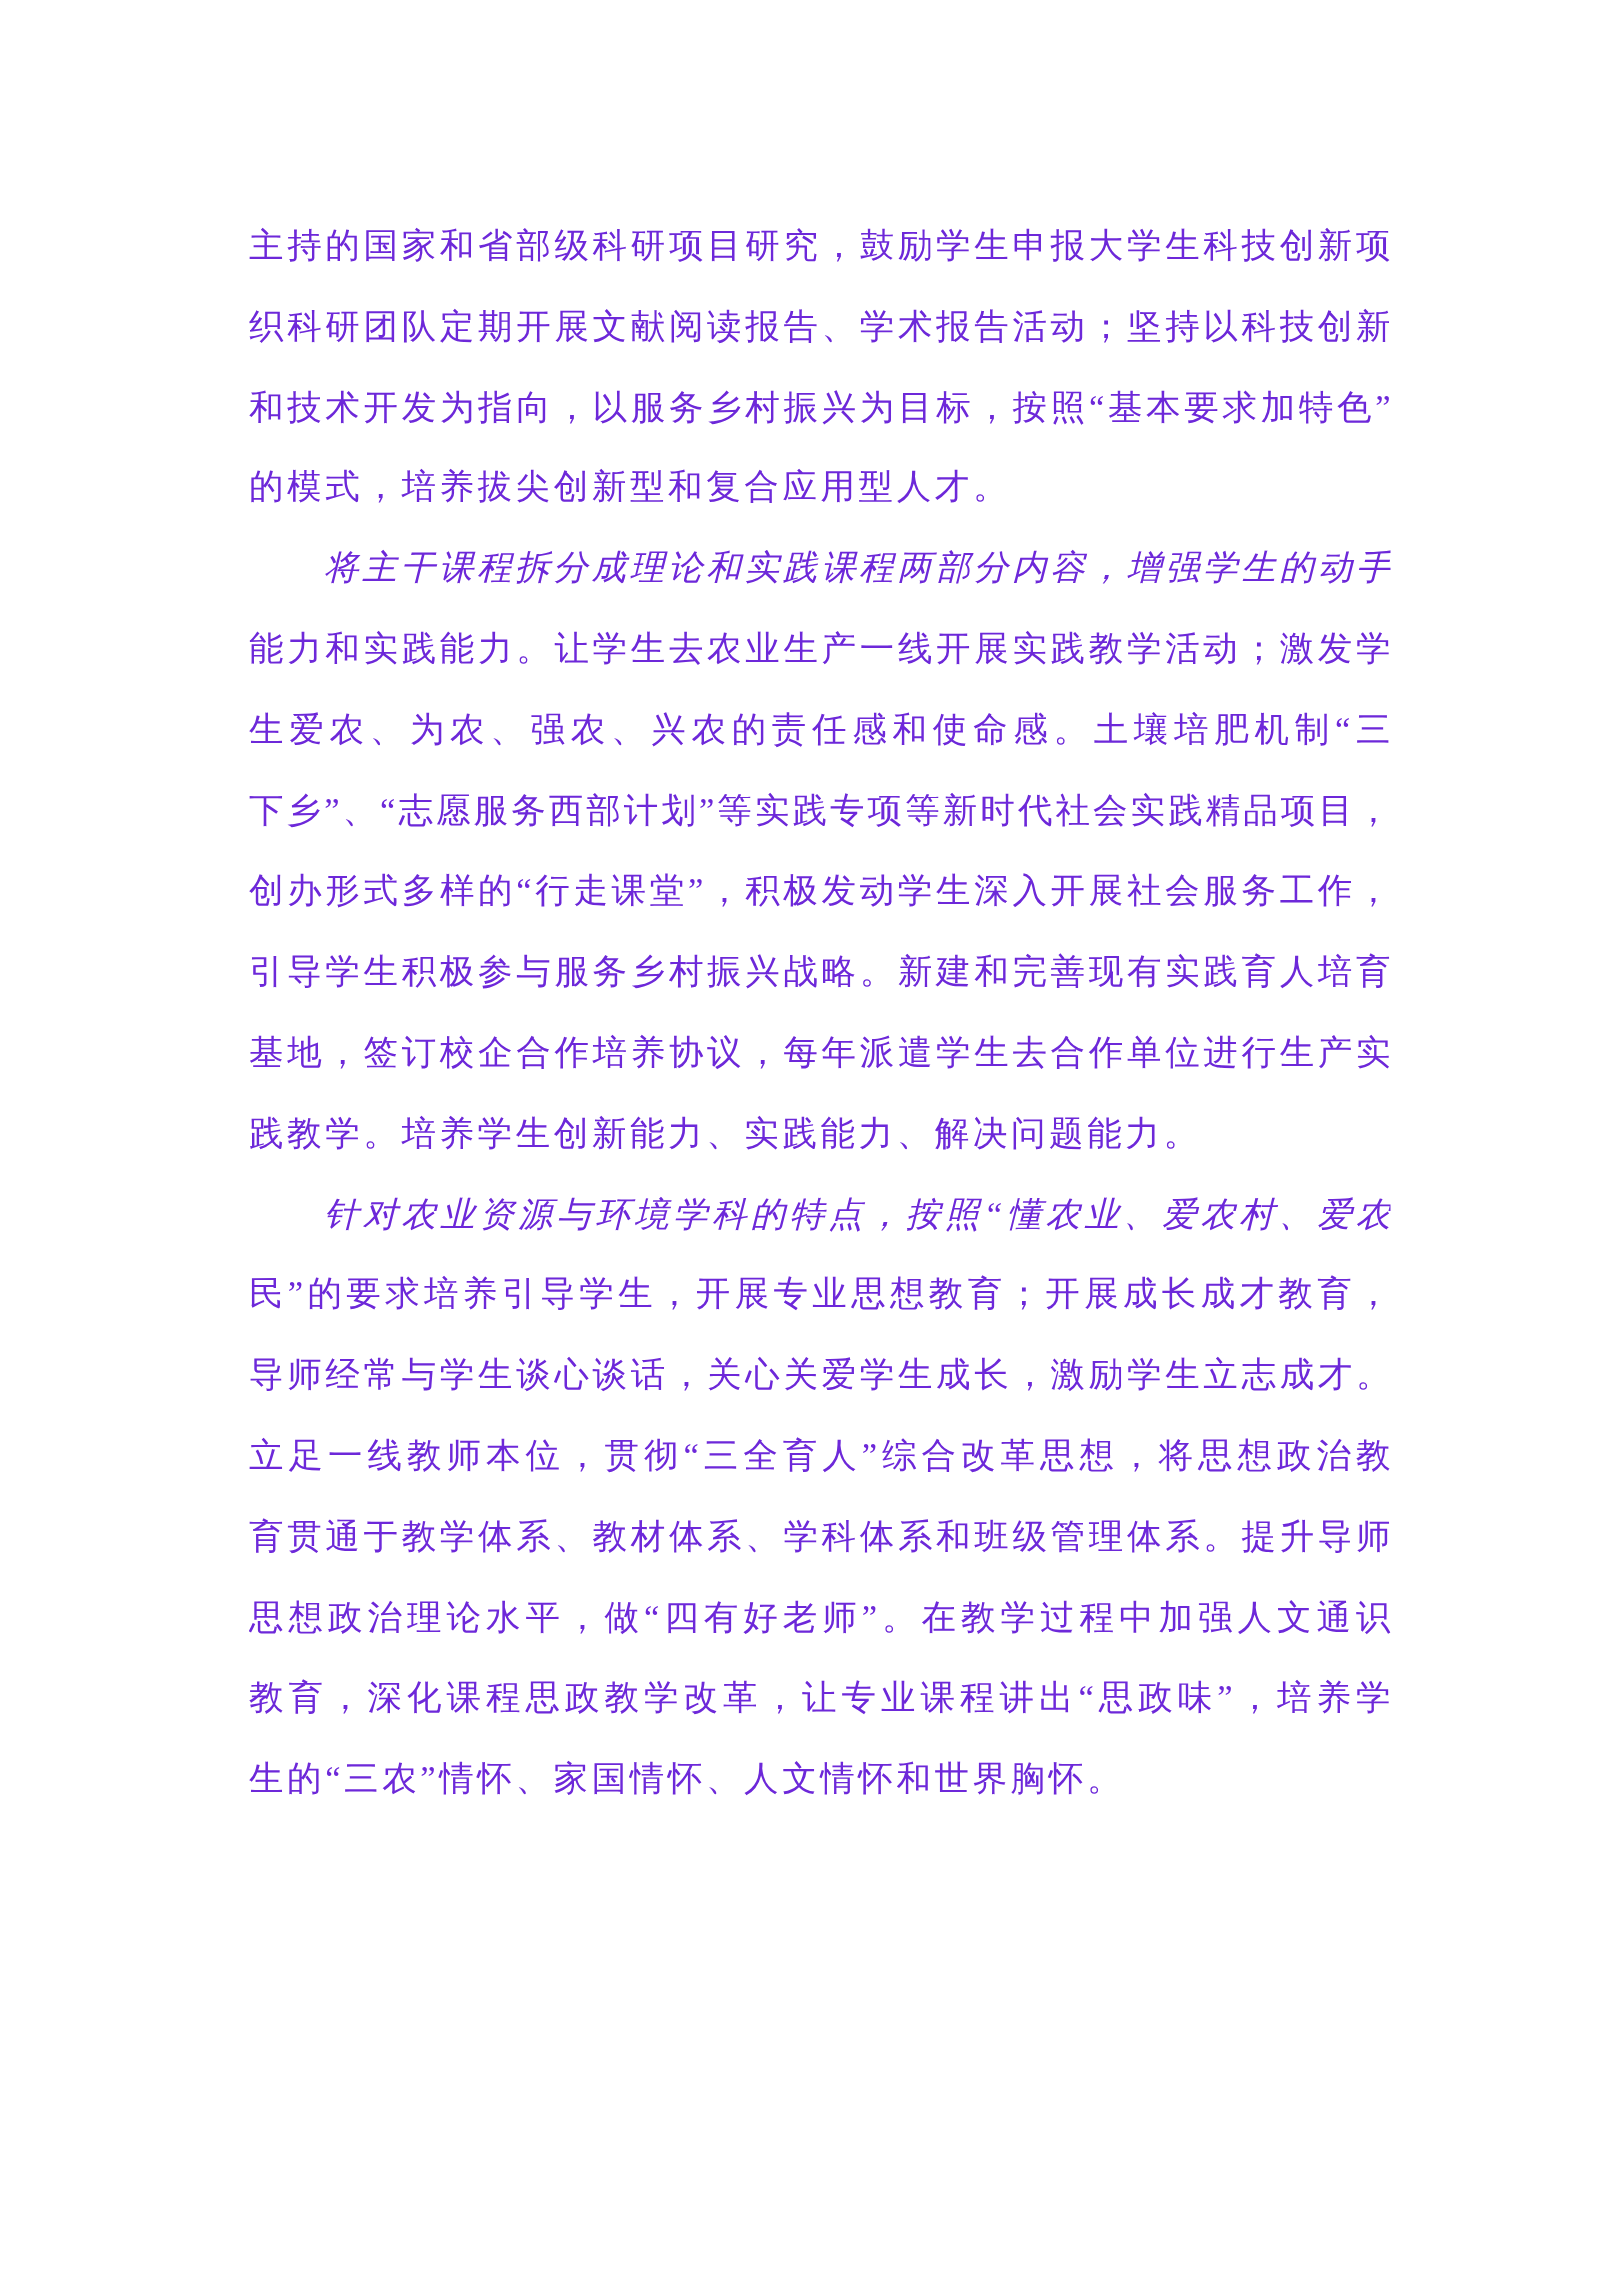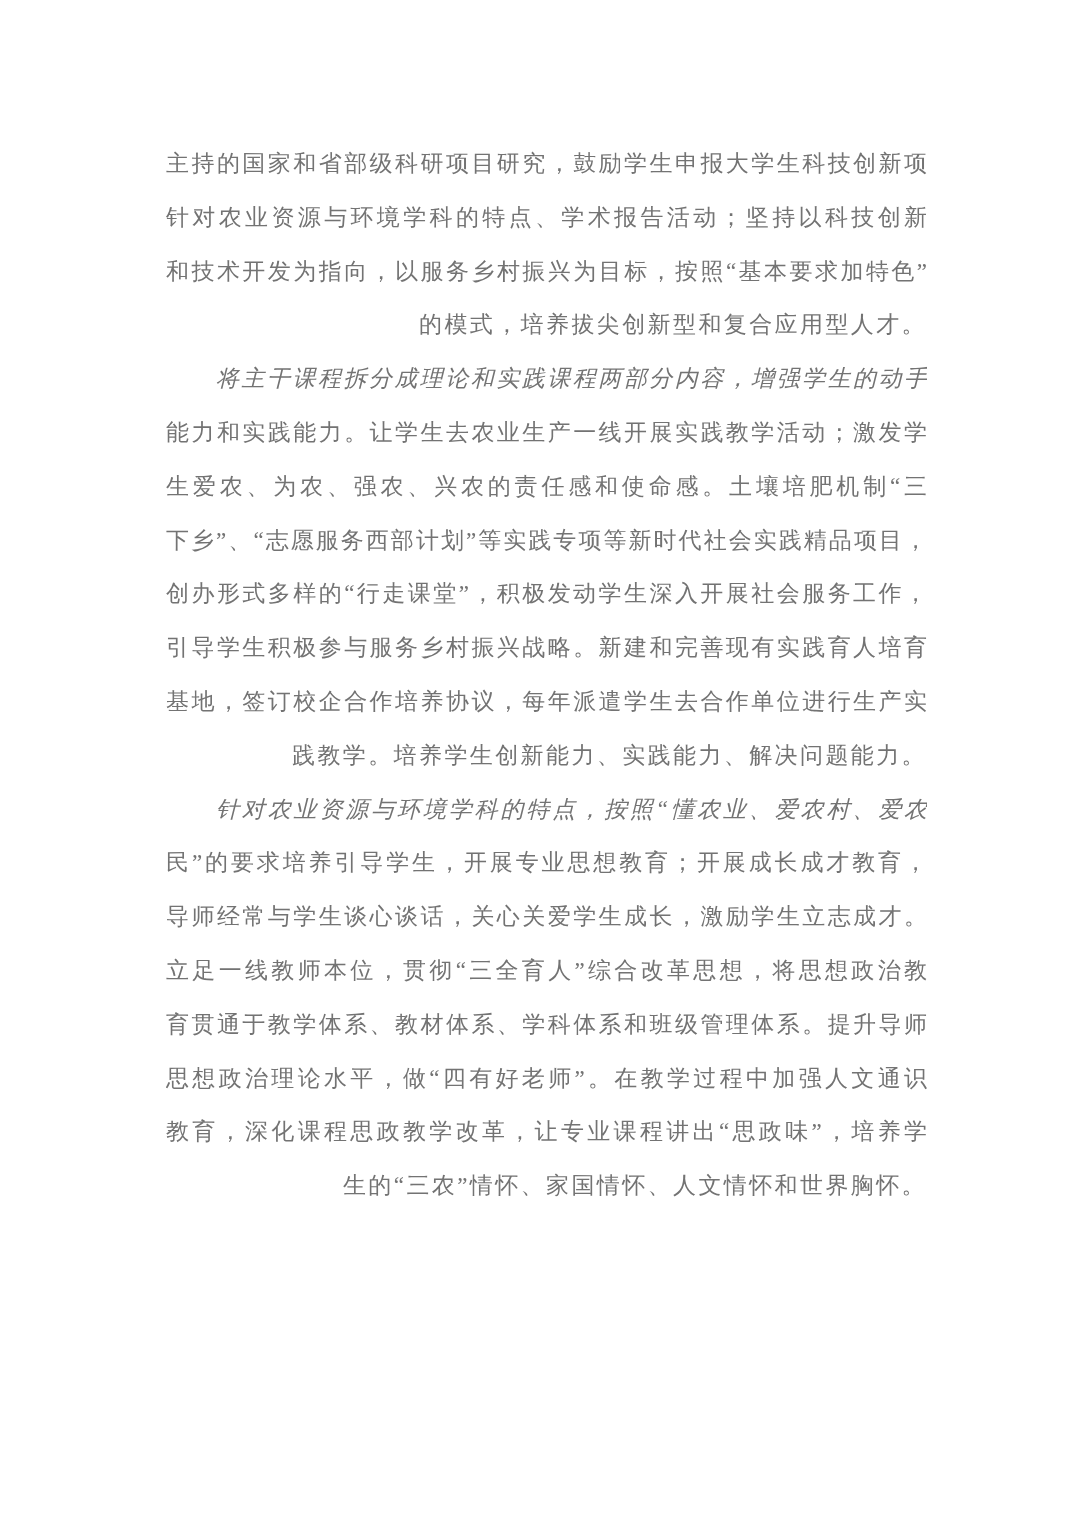--- a/index.html
+++ b/index.html
@@ -16,29 +16,29 @@
   .page {
     position: absolute;
     inset: 0;
     background: #ffffff;
   }
   .doc {
     position: absolute;
     left: 166px;
     top: 137px;
     width: 761px;
-    color: #737373;
+    color: #6d28d9;
     font-family: "Liberation Serif", "DejaVu Serif", serif;
     font-size: 23px;
   }
   .line {
     height: 53.8px;
     line-height: 53.8px;
     overflow: hidden;
-    text-align: right;
+    text-align: left;
   }
   
   .line.just {
     text-align: justify;
     text-align-last: justify;
     text-justify: distribute;
     text-justify: inter-character;
   }
   
   .line:not(.just) {
@@ -53,21 +53,21 @@
     font-weight: bold;
   }
 </style>
 </head>
 <body>
 
 <main class="page">
   <div class="doc" id="doc">
       <div class="block paragraph">
         <div class="line just">主持的国家和省部级科研项目研究，鼓励学生申报大学生科技创新项</div>
-        <div class="line just">针对农业资源与环境学科的特点、学术报告活动；坚持以科技创新</div>
+        <div class="line just">织科研团队定期开展文献阅读报告、学术报告活动；坚持以科技创新</div>
         <div class="line just">和技术开发为指向，以服务乡村振兴为目标，按照“基本要求加特色”</div>
         <div class="line">的模式，培养拔尖创新型和复合应用型人才。</div>
       </div>
       <div class="block paragraph">
         <div class="line just ind">将主干课程拆分成理论和实践课程两部分内容，增强学生的动手</div>
         <div class="line just">能力和实践能力。让学生去农业生产一线开展实践教学活动；激发学</div>
         <div class="line just">生爱农、为农、强农、兴农的责任感和使命感。土壤培肥机制“三</div>
         <div class="line just">下乡”、“志愿服务西部计划”等实践专项等新时代社会实践精品项目，</div>
         <div class="line just">创办形式多样的“行走课堂”，积极发动学生深入开展社会服务工作，</div>
         <div class="line just">引导学生积极参与服务乡村振兴战略。新建和完善现有实践育人培育</div>

